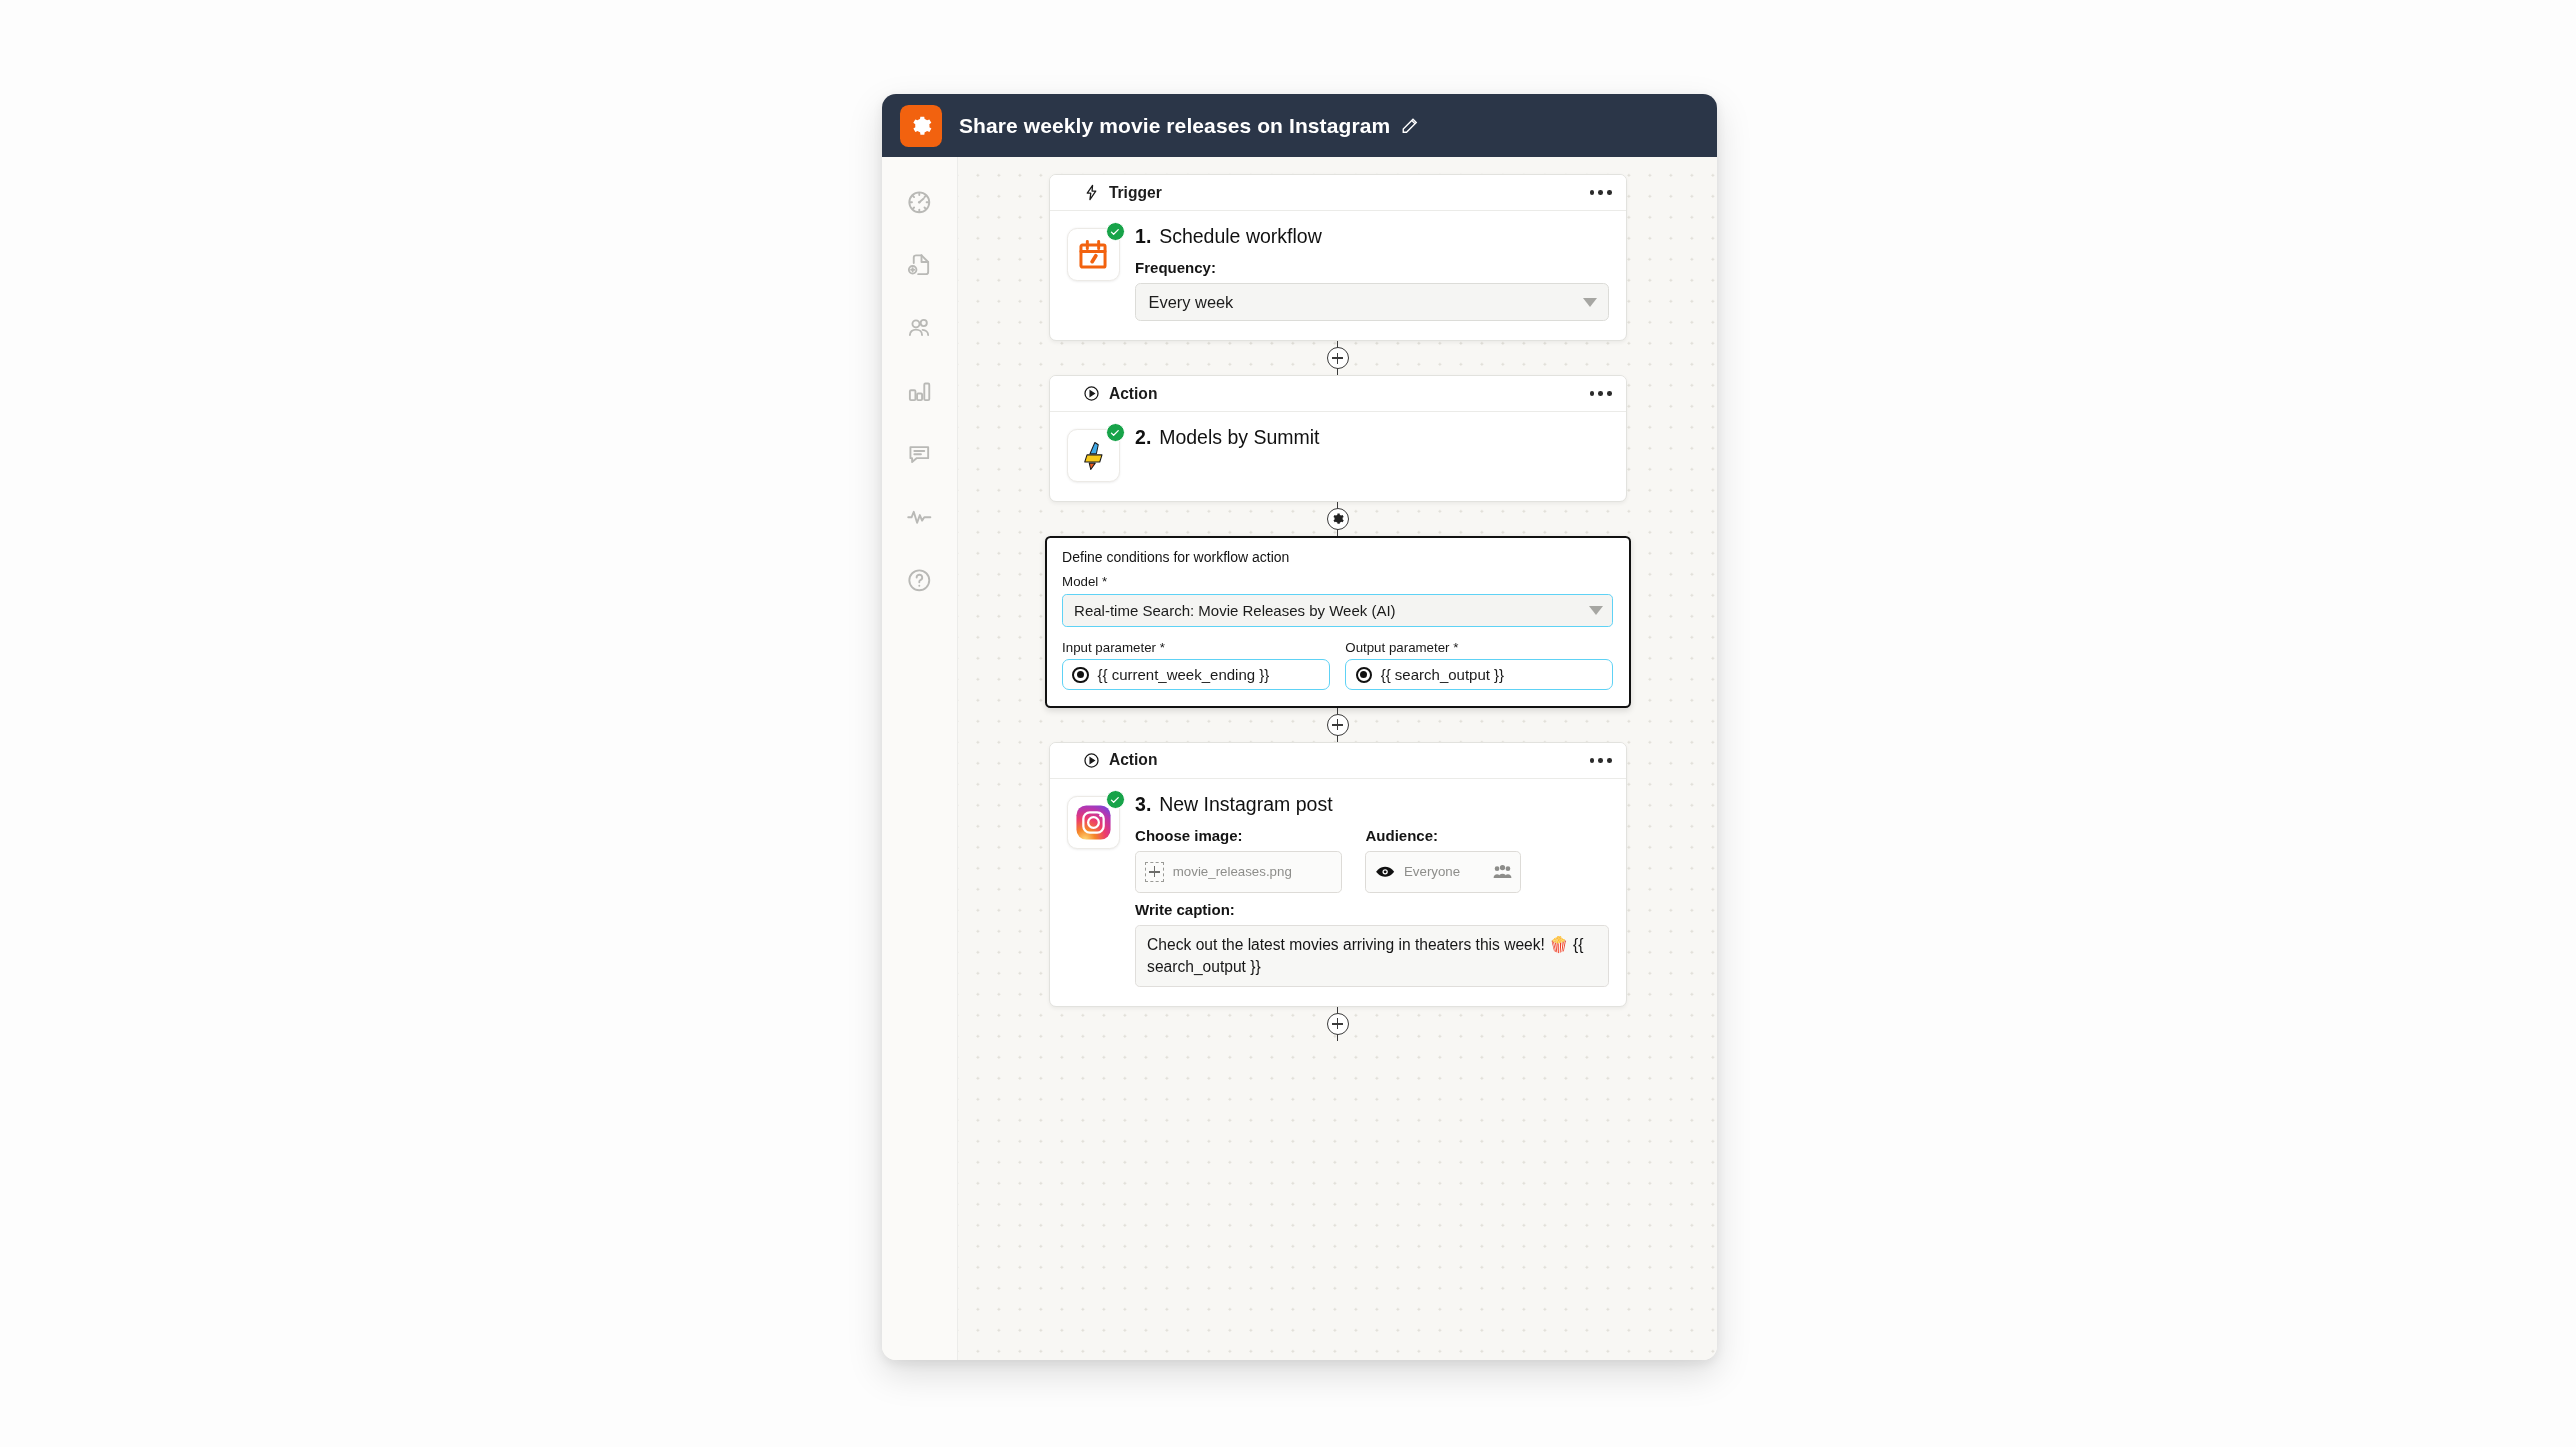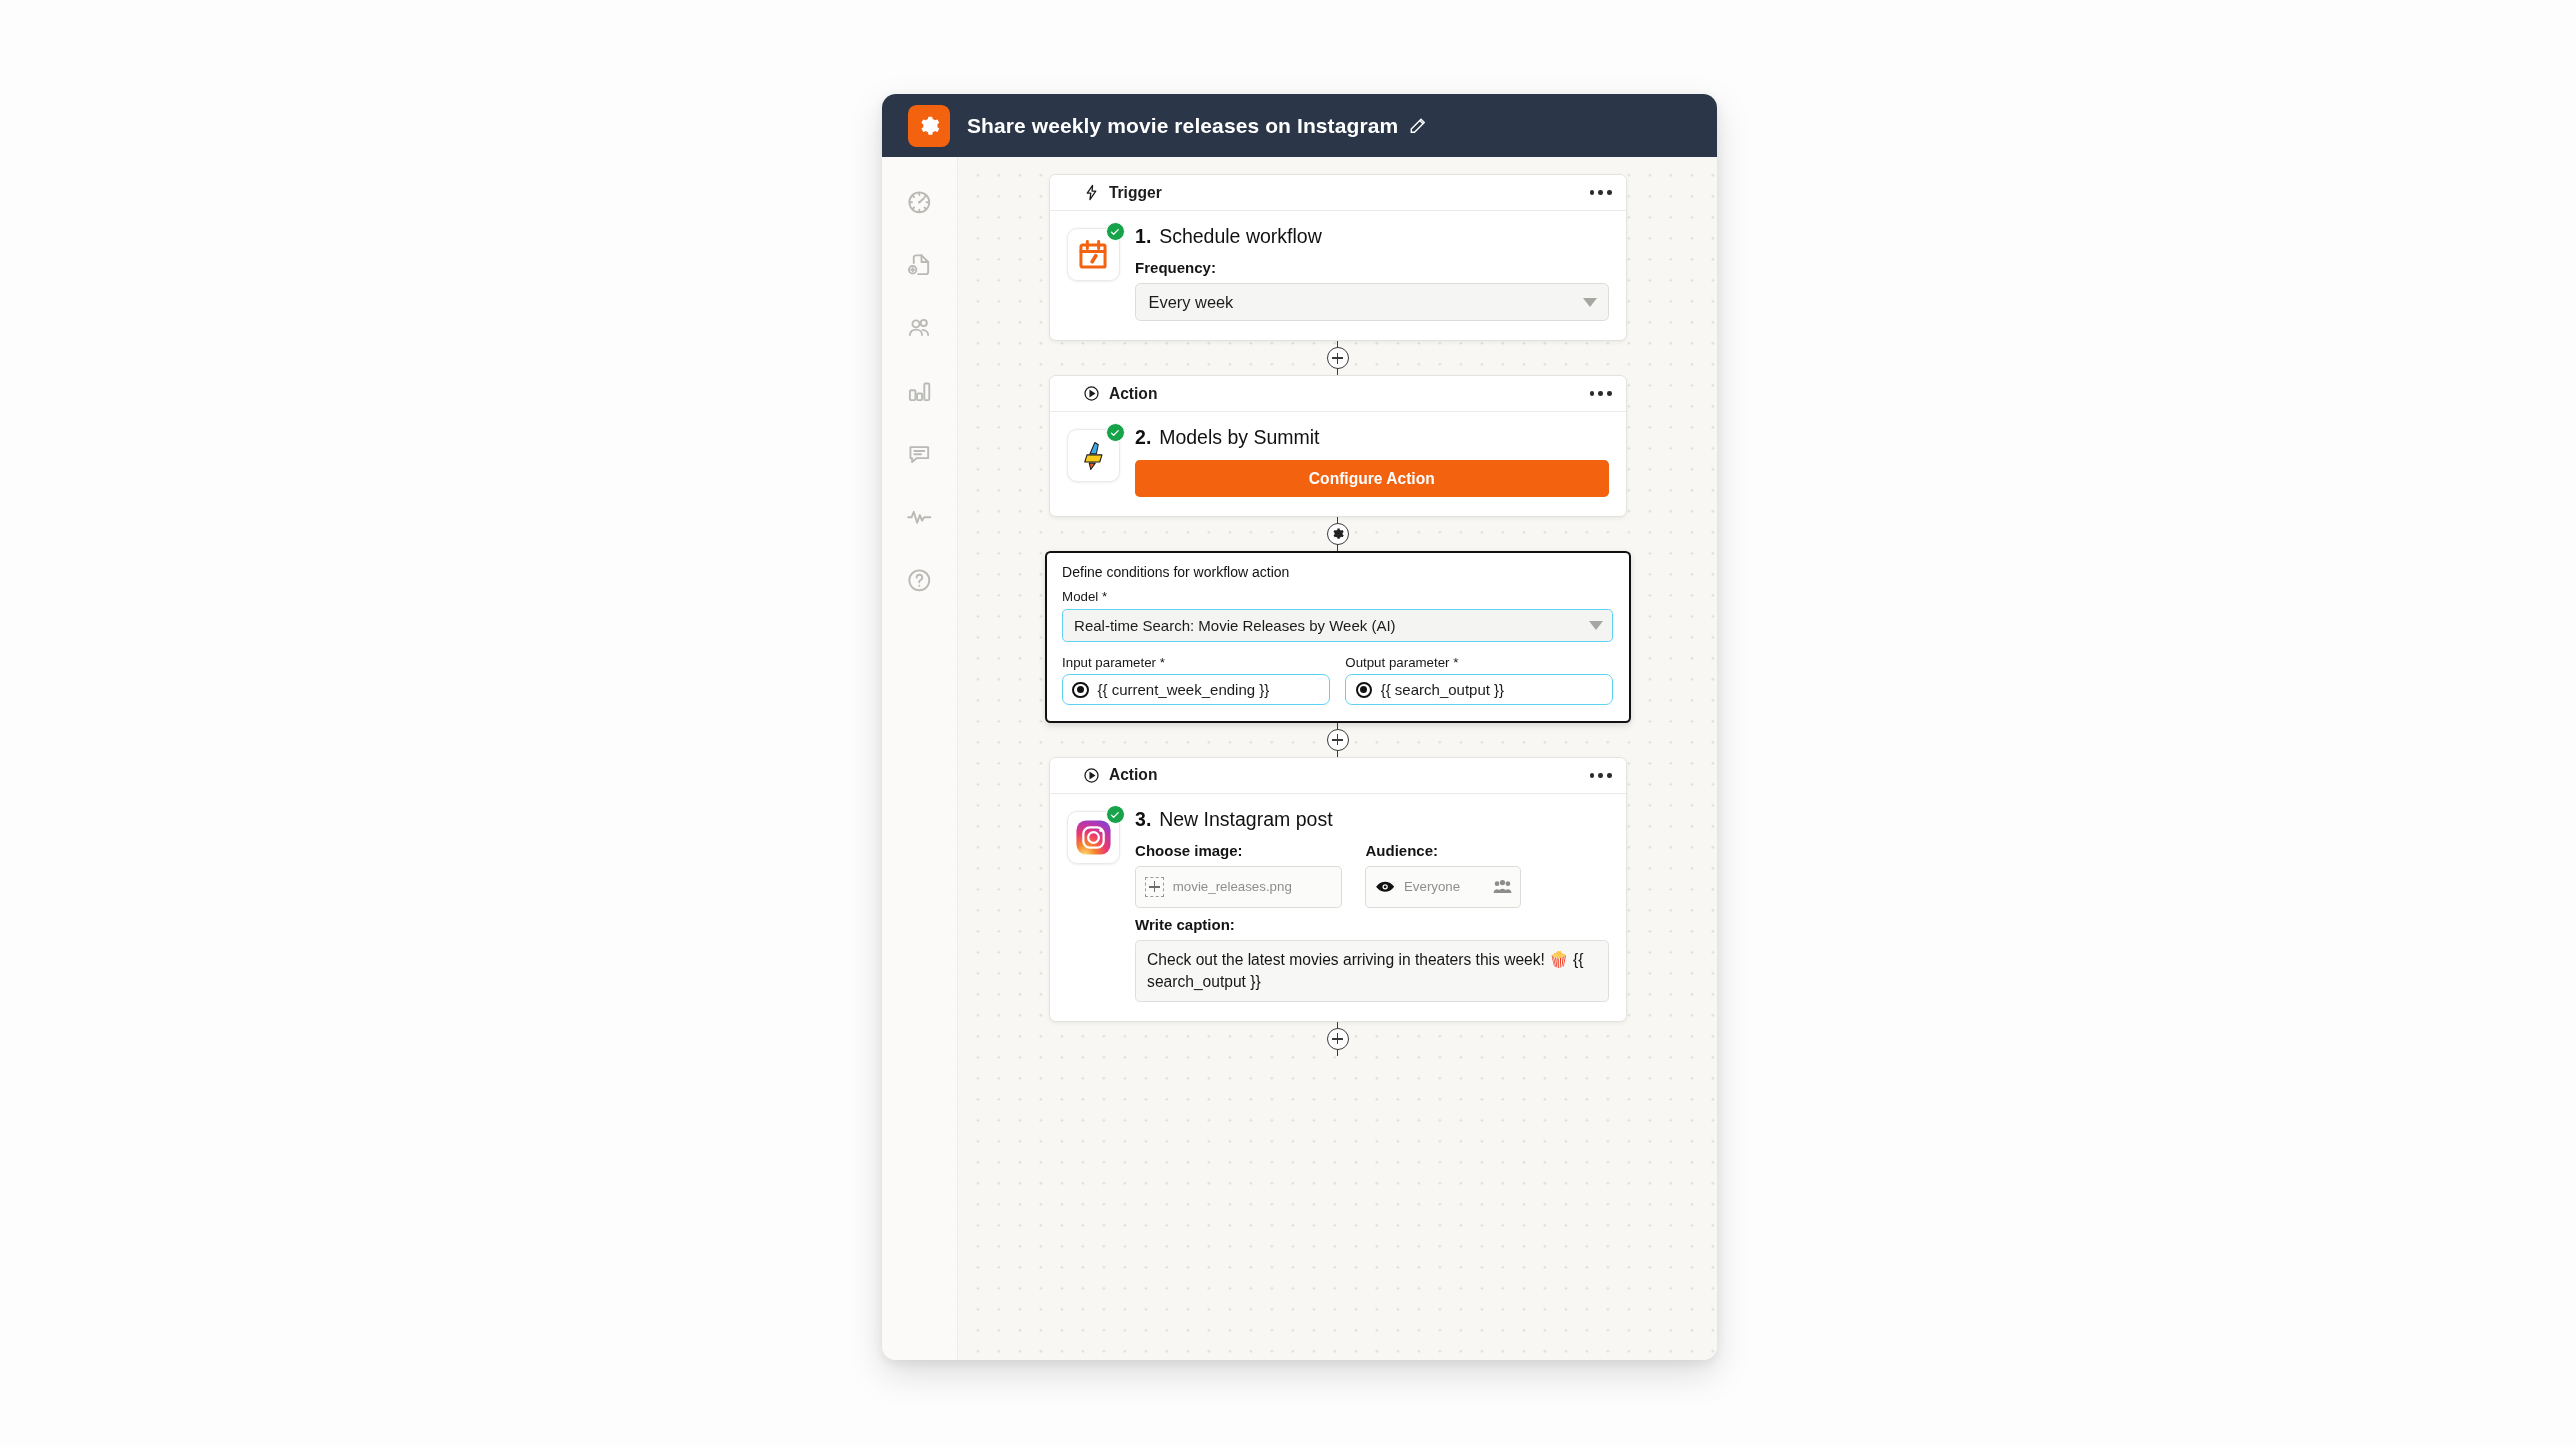--- a/index.html
+++ b/index.html
@@ -21,21 +21,21 @@
     box-shadow: 0 14px 36px rgba(0,0,0,.13), 0 3.1px 11px rgba(0,0,0,.07);
     overflow: hidden;
     display: flex; flex-direction: column;
   }
 
   
   .titlebar {
     height: 63px; flex: 0 0 63px;
     background: #2b3648;
     display: flex; align-items: center;
-    padding-left: 26px; gap: 17px;
+    padding-left: 18px; gap: 17px;
   }
   .app-badge {
     width: 42px; height: 42px; border-radius: 8.6px;
     background: #f2620f;
     display: flex; align-items: center; justify-content: center;
   }
   .app-badge svg { width: 23.4px; height: 23.4px; fill: #fff; }
   .title-text {
     color: #ffffff; font-size: 21px; font-weight: bold;
     letter-spacing: 0.1px; white-space: nowrap;
@@ -378,21 +378,20 @@
                 <span class="check-badge">
                   <svg viewBox="0 0 24 24">
                       <path d="M5 12.5l4.5 4.5L19 7.5"></path>
                     </svg>
                 </span>
               </div>
               <div class="card-main">
                 <div class="step-title">
                   <span class="num">2.</span><span>Models by Summit</span>
                 </div>
-                <button class="btn-primary">Configure Action</button>
               </div>
             </div>
           </div>
 
           <div class="connector">
             <span class="conn-node gear">
               <svg viewBox="0 0 24 24">
                   <path d="M12 8.3a3.7 3.7 0 1 0 0 7.4 3.7 3.7 0 0 0 0-7.4zm0 5.6a1.9 1.9 0 1 1 0-3.8 1.9 1.9 0 0 1 0 3.8z"></path>
                   <path d="M21 12c0-.5-.05-1-.13-1.47l2.03-1.5-2-3.46-2.4.9A8.9 8.9 0 0 0 16 5.2l-.36-2.5h-4L11.3 5.2c-.9.3-1.74.73-2.48 1.27l-2.4-.9-2 3.46 2.03 1.5A9.2 9.2 0 0 0 6.4 12c0 .5.05 1 .13 1.47l-2.03 1.5 2 3.46 2.4-.9c.74.54 1.57.97 2.47 1.27l.36 2.5h4l.36-2.5c.9-.3 1.73-.73 2.48-1.27l2.4.9 2-3.46-2.03-1.5c.08-.47.13-.97.13-1.47z"></path>
                 </svg>

